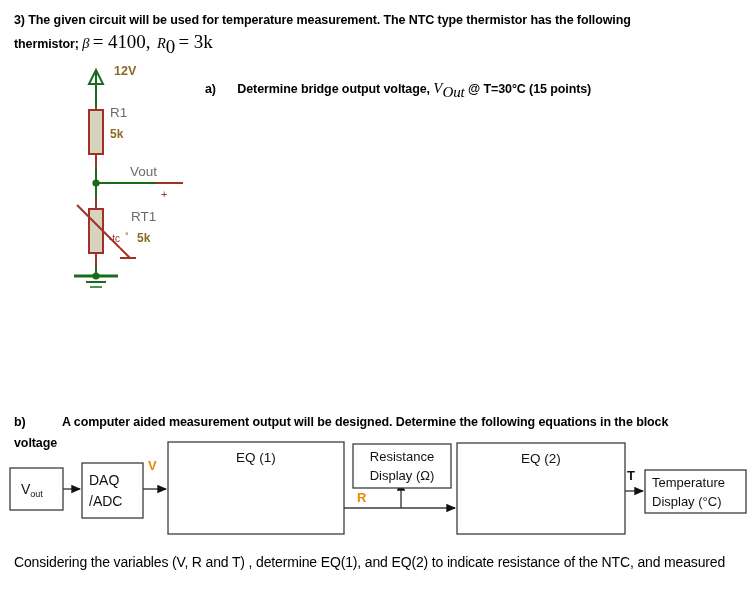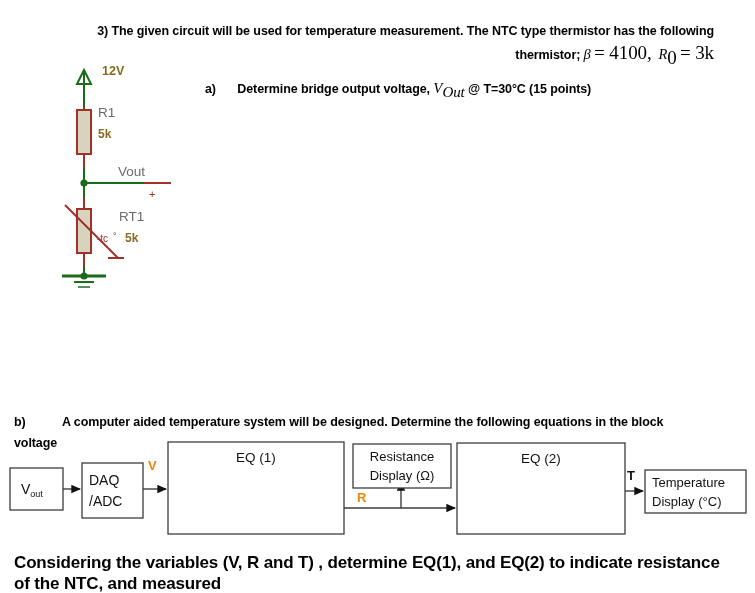--- a/index.html
+++ b/index.html
@@ -13,27 +13,26 @@
     position: relative;
     font-family: "Liberation Sans", sans-serif;
     color: #000000;
     overflow: hidden;
   }
 
   
   .q-head {
     position: absolute;
     left: 14px;
-    top: 21px;
+    top: 10px;
     width: 700px;
     font-size: 12.5px;
     font-weight: bold;
     line-height: 21px;
     letter-spacing: -0.1px;
-    text-align: right;
   }
   .q-head .mathi {
     font-family: "Liberation Serif", serif;
     font-style: italic;
     font-weight: normal;
     font-size: 14.5px;
   }
   .q-head .mathn {
     font-family: "Liberation Serif", serif;
     font-style: normal;
@@ -60,21 +59,21 @@
   .part-a .vser {
     font-family: "Liberation Serif", serif;
     font-style: italic;
     font-weight: normal;
     font-size: 15px;
   }
 
   
   .circuit {
     position: absolute;
-    left: 4px;
+    left: 16px;
     top: 48px;
     padding-left: 32px;
   }
 
   
   .part-b {
     position: absolute;
     left: 14px;
     top: 412px;
     width: 720px;
@@ -91,22 +90,22 @@
     left: 0px;
     top: 430px;
   }
 
   
   .bottom-note {
     position: absolute;
     left: 14px;
     top: 552px;
     width: 726px;
-    font-size: 17px;
-    font-weight: bold;
+    font-size: 14px;
+    font-weight: normal;
     line-height: 21px;
     letter-spacing: -0.15px;
   }
 </style>
 </head>
 <body>
 
 <div class="q-head">
   <span>3)</span>
   <span>The given circuit will be used for temperature measurement. The NTC type thermistor has the following</span><br>
@@ -169,21 +168,21 @@
   <text x="82" y="128" font-family="Liberation Sans, sans-serif" font-size="13.5" fill="#6b6b6b">Vout</text>
   <text x="113" y="150" font-family="Liberation Sans, sans-serif" font-size="11" fill="#a03028">+</text>
   <text x="83" y="173" font-family="Liberation Sans, sans-serif" font-size="13.5" fill="#6b6b6b">RT1</text>
   <text x="89" y="194" font-family="Liberation Sans, sans-serif" font-size="12" font-weight="bold" fill="#8a6a1f">5k</text>
   <text x="61" y="194" font-family="Liberation Sans, sans-serif" font-size="10" fill="#a03028">-tc</text>
   <text x="77" y="191" font-family="Liberation Sans, sans-serif" font-size="9" fill="#a03028">°</text>
 </svg>
 </div>
 
 <div class="part-b">
-  <span class="bb">b)</span><span>A computer aided temperature system will be designed. Determine the following equations in the block</span><br>
+  <span class="bb">b)</span><span>A computer aided measurement output will be designed. Determine the following equations in the block</span><br>
   <span>voltage</span>
 </div>
 
 <div class="blockdiag">
 <svg width="755" height="115" viewBox="0 0 755 115" xmlns="http://www.w3.org/2000/svg">
   <defs>
     <marker id="arrow" markerWidth="7" markerHeight="7" refX="6.2" refY="3" orient="auto">
       <path d="M0,0 L7,3 L0,6 z" fill="#111111"></path>
     </marker>
     <marker id="arrowup" markerWidth="7" markerHeight="7" refX="6.2" refY="3" orient="auto">

